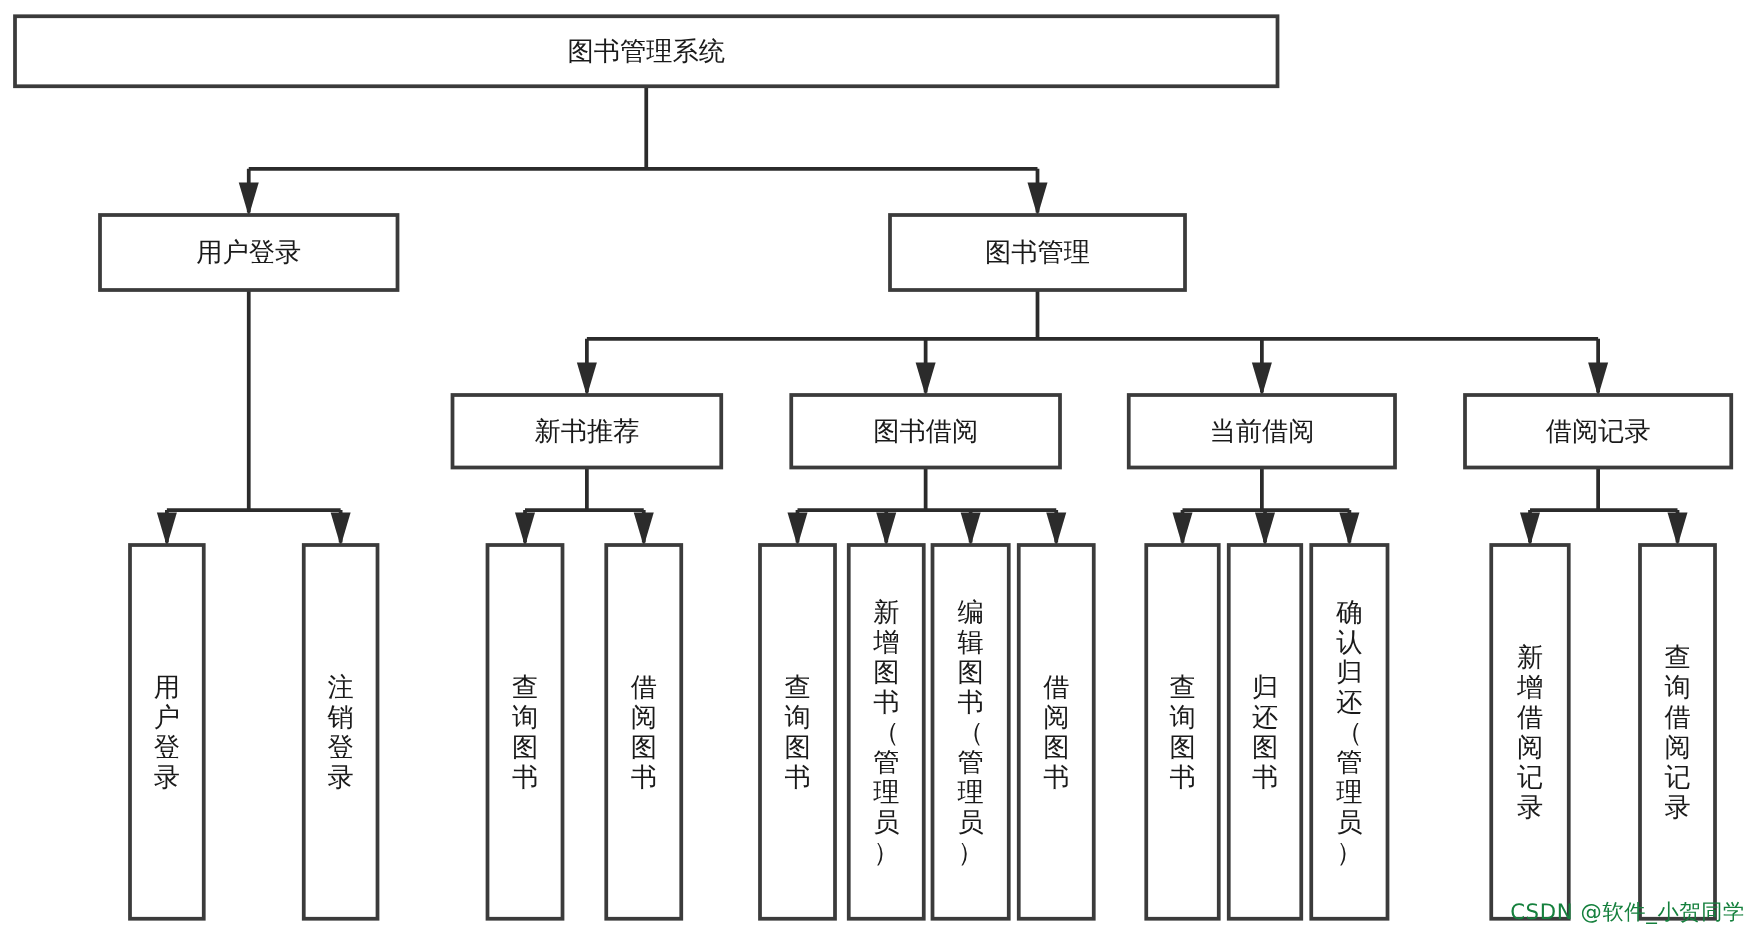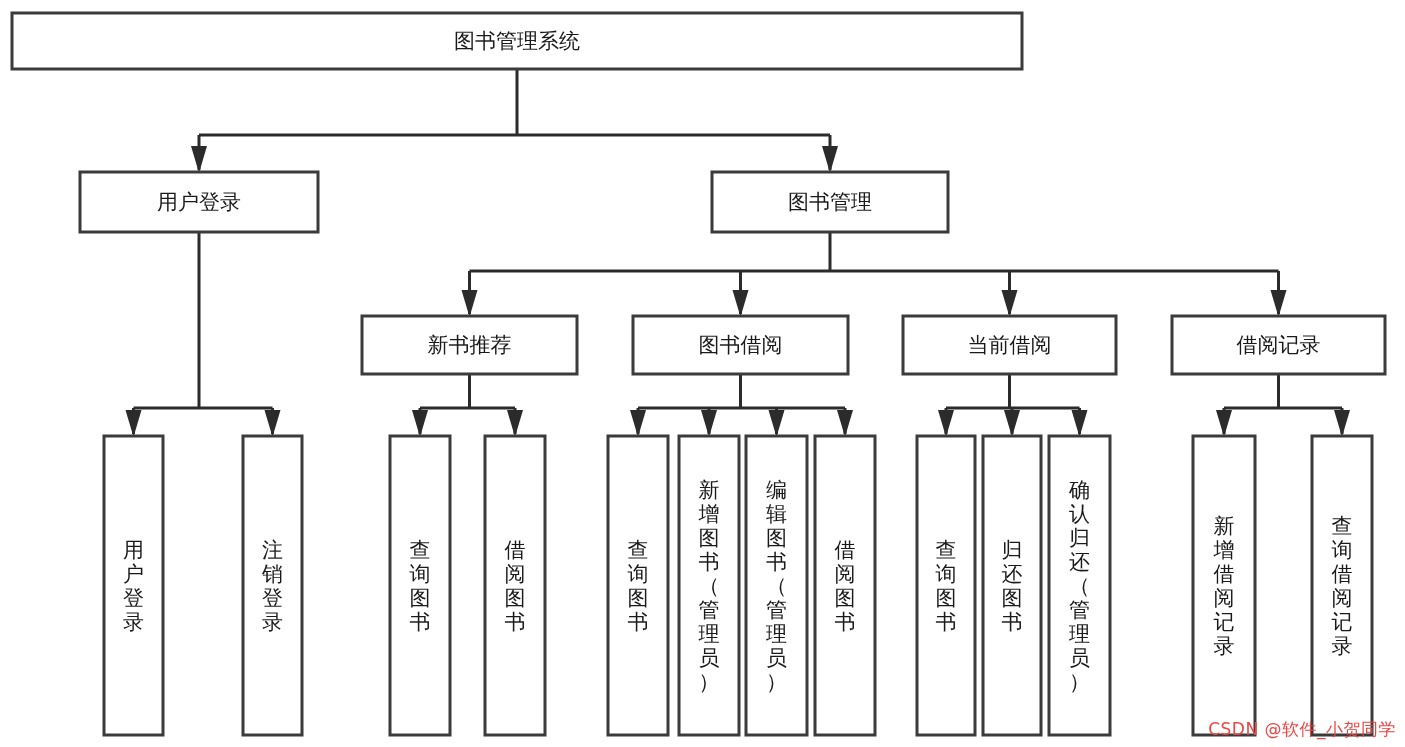--- a/index.html
+++ b/index.html
@@ -53,21 +53,21 @@
     fill: none;
   }
   .arrow-head {
     fill: #2b2b2b;
     stroke: none;
   }
   .watermark-text {
     position: absolute;
     right: 9px;
     bottom: 6px;
-    color: #ef4444;
+    color: #15803d;
     font-family: "DejaVu Sans", "Liberation Sans", sans-serif;
     font-size: 17px;
     letter-spacing: 0.5px;
     white-space: nowrap;
     user-select: none;
   }
 </style>
 </head>
 <body>
 

